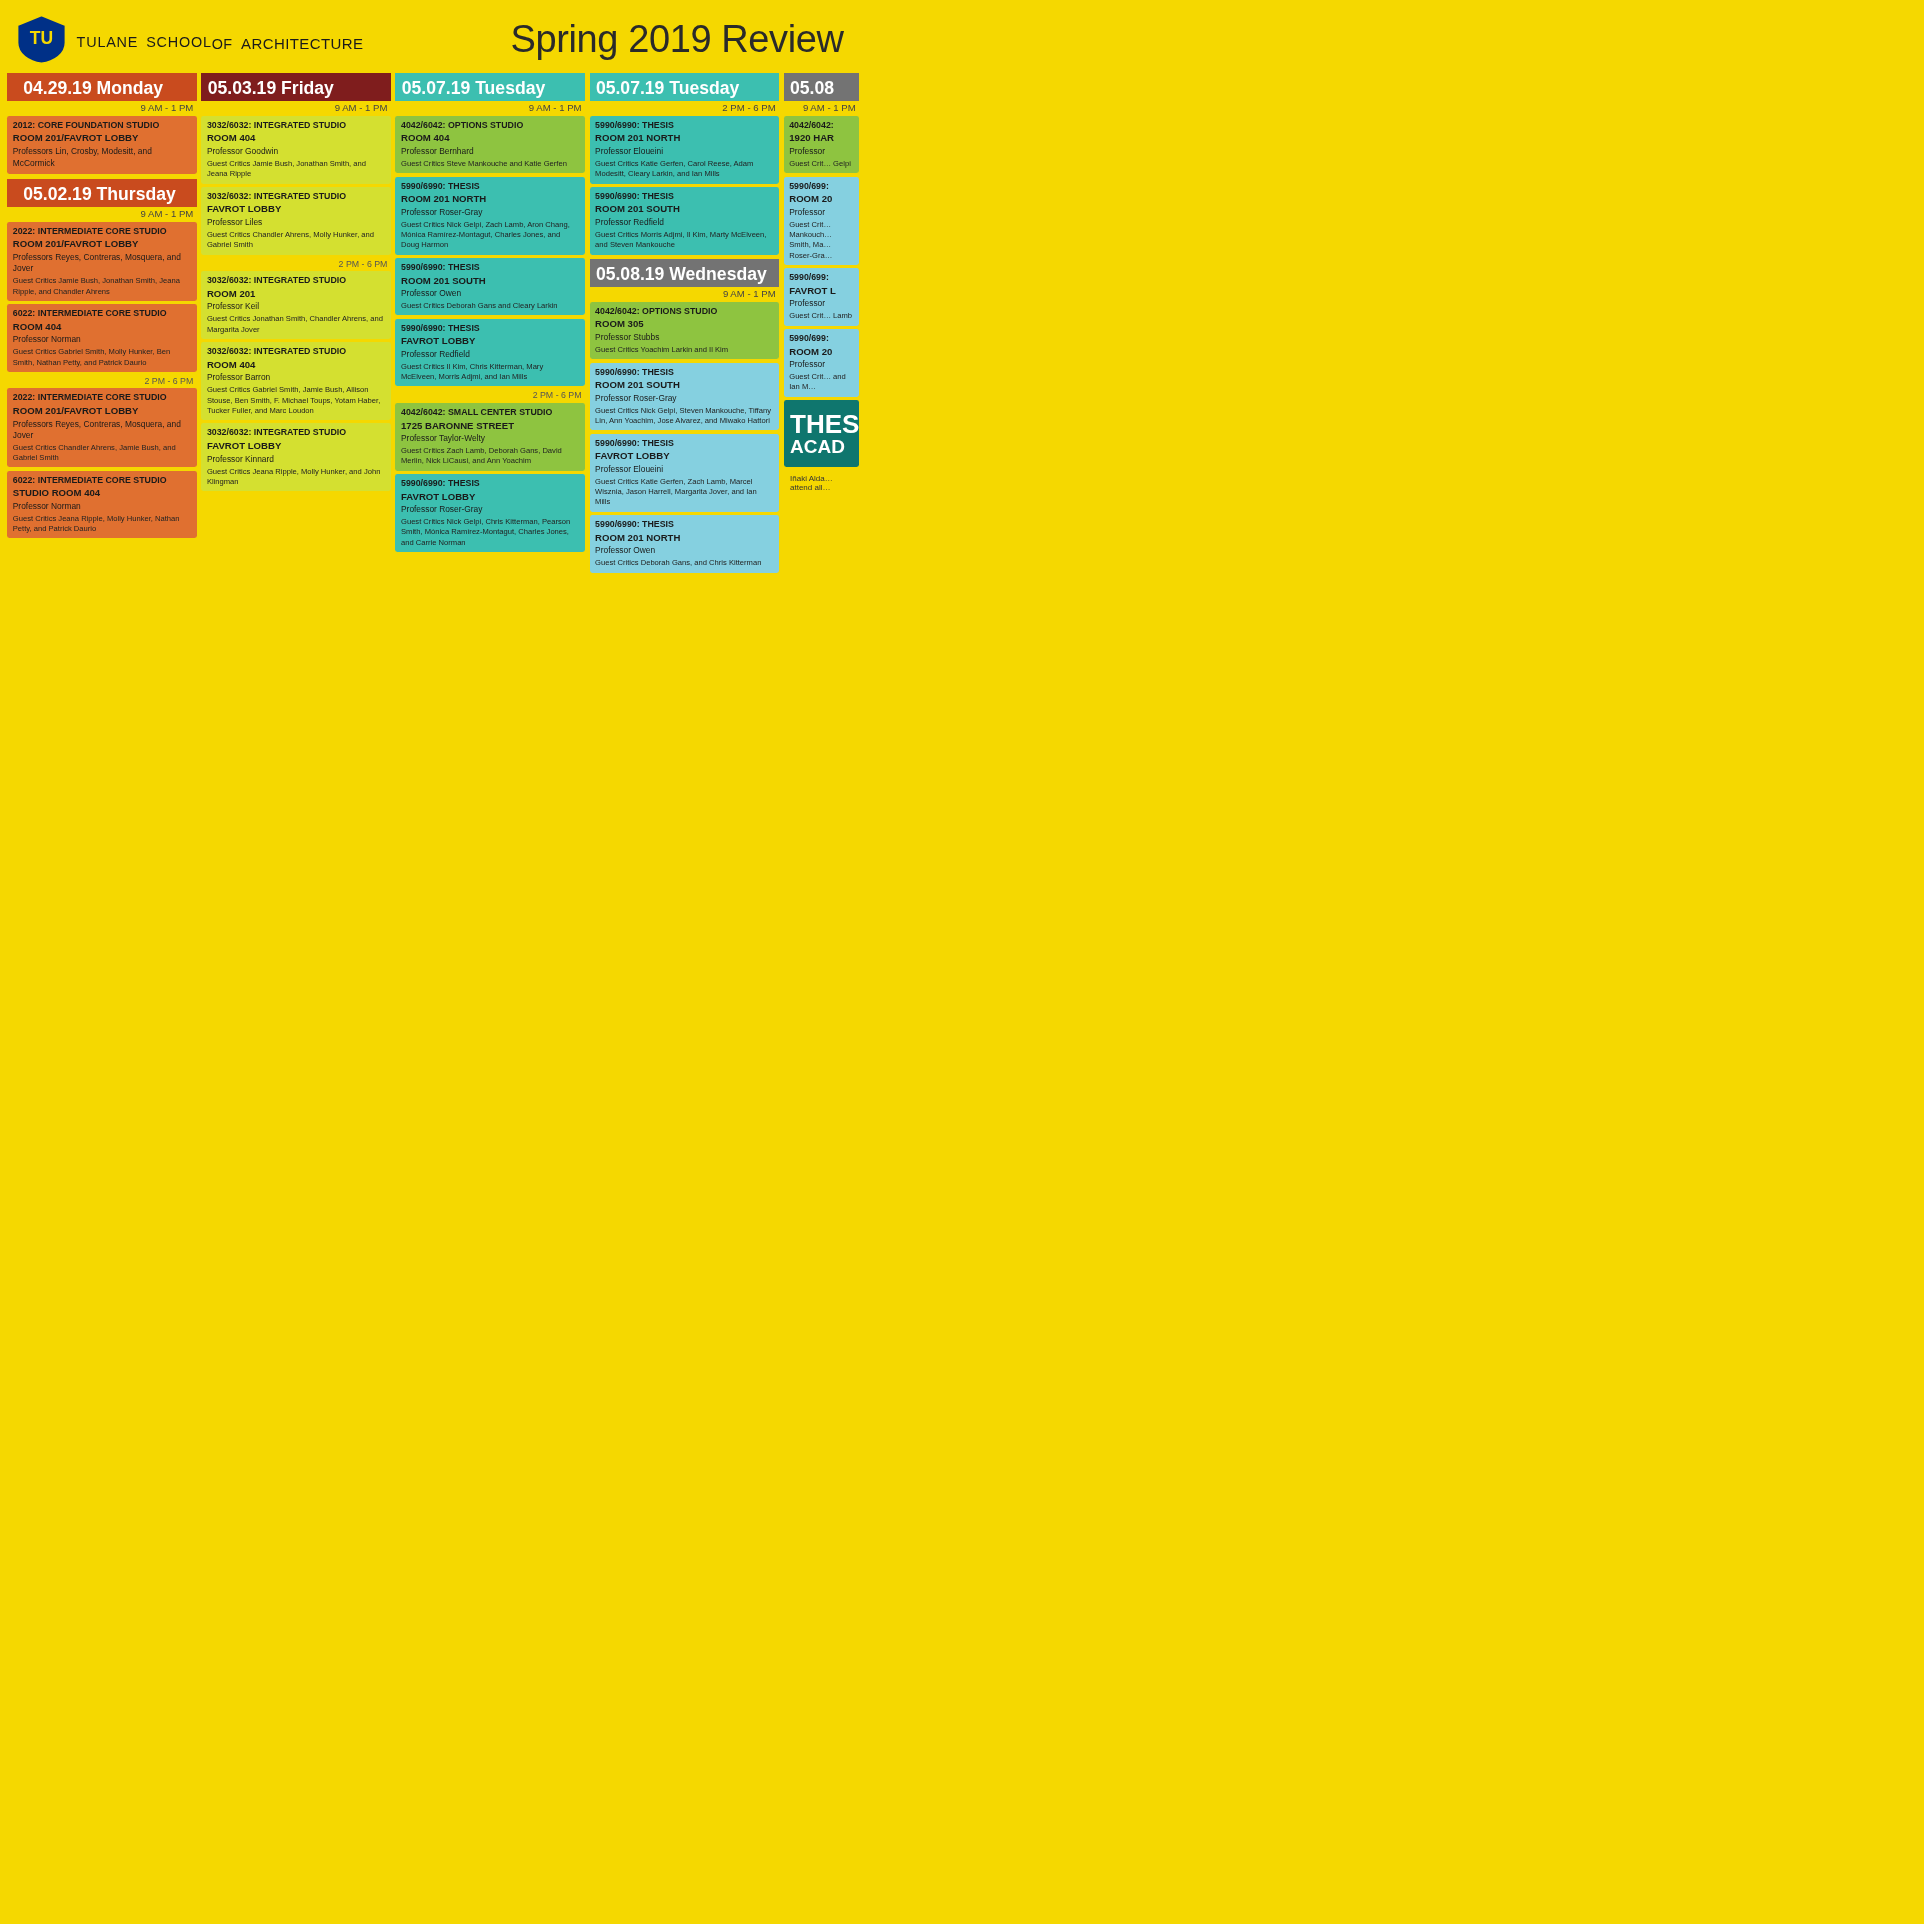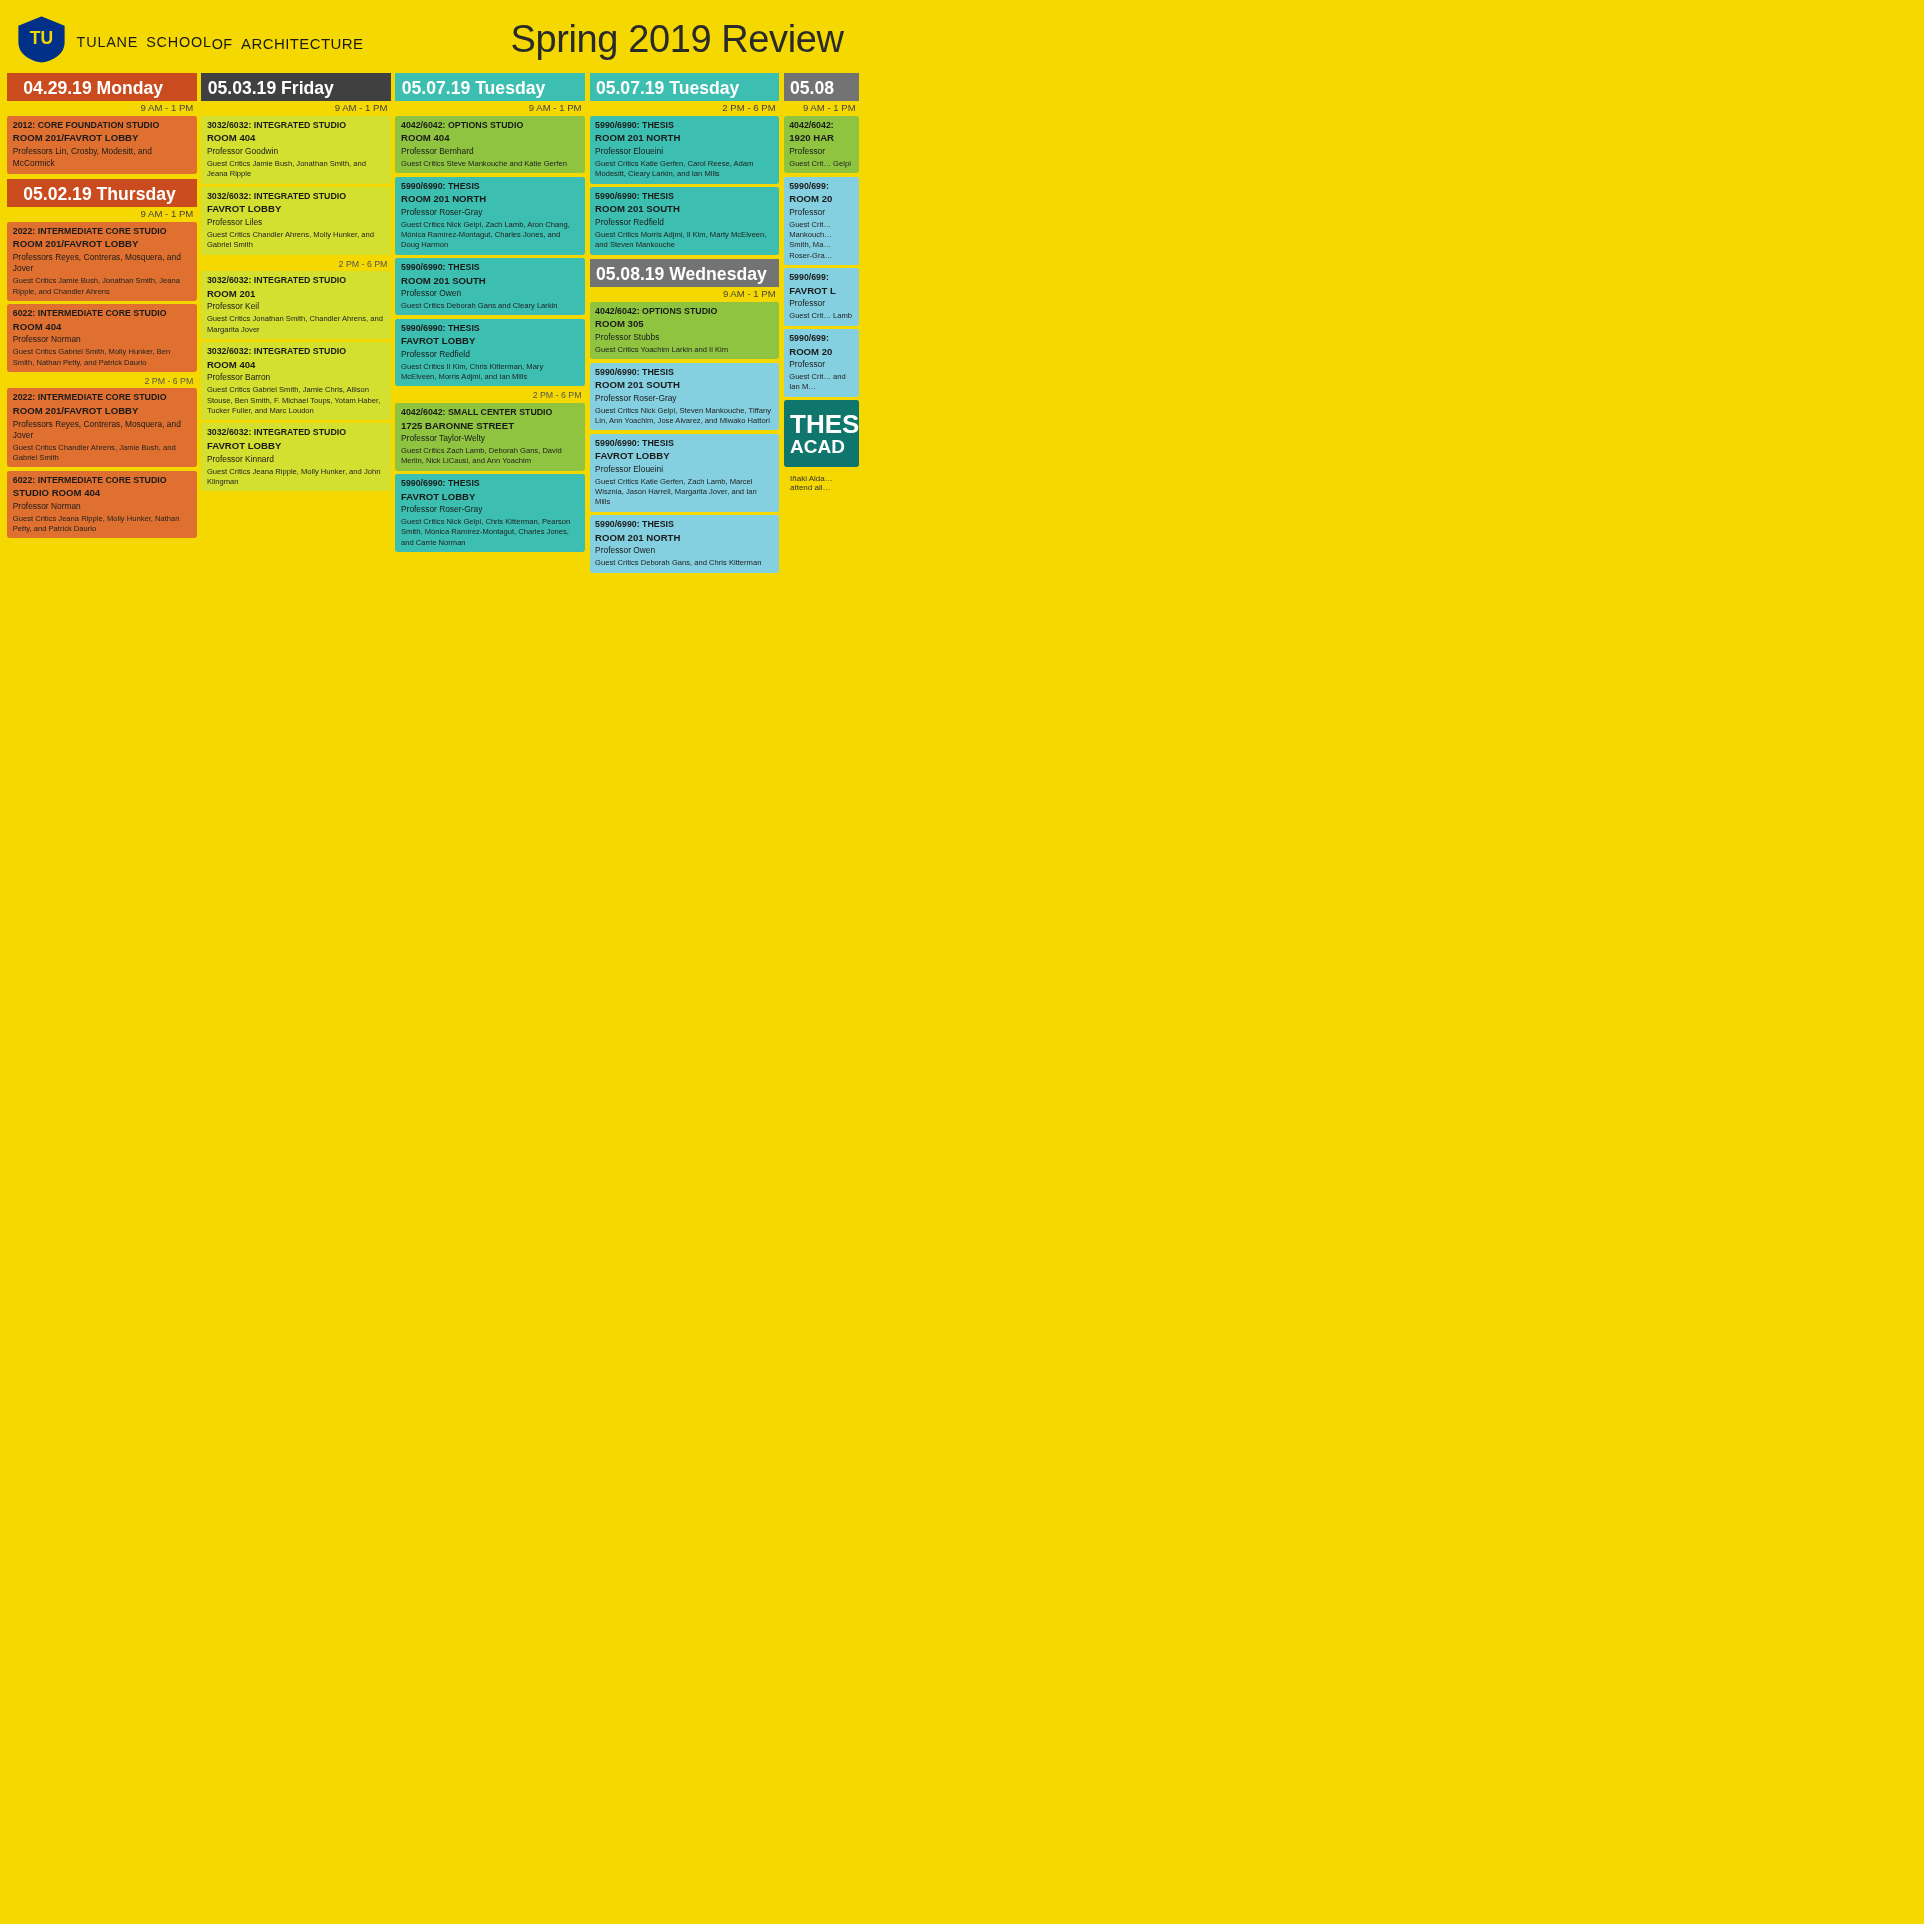--- a/index.html
+++ b/index.html
@@ -73,21 +73,21 @@
     }
     .day-header {
       font-size: 17.6px;
       font-weight: 900;
       color: #fff;
       padding: 4.8px 6.4px 1.6px 6.4px;
       margin-bottom: 1.6px;
       border-radius: 0;
     }
     .day-header.orange { background: #c94b1e; padding-left: 16px; }
-    .day-header.yellow-green { background: #404040; }
+    .day-header.yellow-green { background: #7f1d1d; }
     .day-header.teal { background: #3cbfb0; }
     .day-header.teal2 { background: #3cbfb0; }
     .day-header.blue { background: #737373; }
     .time-label {
       font-size: 9.6px;
       color: #444;
       text-align: right;
       margin-bottom: 2.4px;
       padding-right: 3.2px;
     }
@@ -243,21 +243,21 @@
     <div class="session-card yellow">
       <div class="course-title">3032/6032: INTEGRATED STUDIO</div>
       <div class="room">ROOM 201</div>
       <div class="professor">Professor Keil</div>
       <div class="guests">Guest Critics Jonathan Smith, Chandler Ahrens, and Margarita Jover</div>
     </div>
     <div class="session-card yellow">
       <div class="course-title">3032/6032: INTEGRATED STUDIO</div>
       <div class="room">ROOM 404</div>
       <div class="professor">Professor Barron</div>
-      <div class="guests">Guest Critics Gabriel Smith, Jamie Chris, Allison Stouse, Ben Smith, F. Michael Toups, Yotam Haber, Tucker Fuller, and Marc Loudon</div>
+      <div class="guests">Guest Critics Gabriel Smith, Jamie Bush, Allison Stouse, Ben Smith, F. Michael Toups, Yotam Haber, Tucker Fuller, and Marc Loudon</div>
     </div>
     <div class="session-card yellow">
       <div class="course-title">3032/6032: INTEGRATED STUDIO</div>
       <div class="room">FAVROT LOBBY</div>
       <div class="professor">Professor Kinnard</div>
       <div class="guests">Guest Critics Jeana Ripple, Molly Hunker, and John Klingman</div>
     </div>
   </div>
 
   <div class="day-column">

